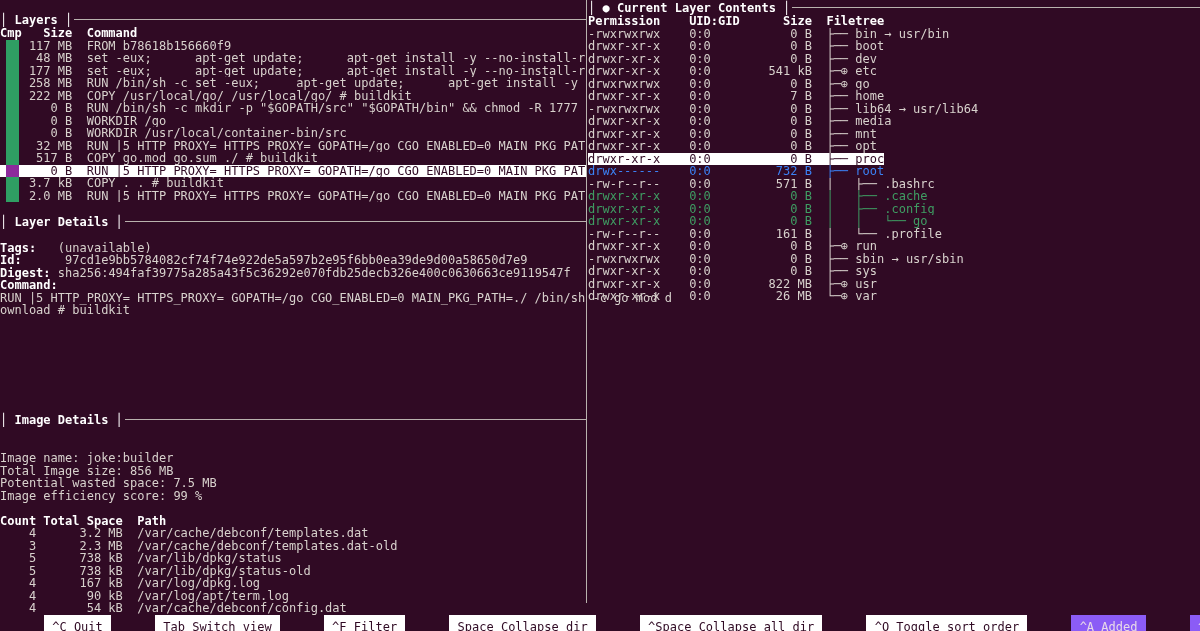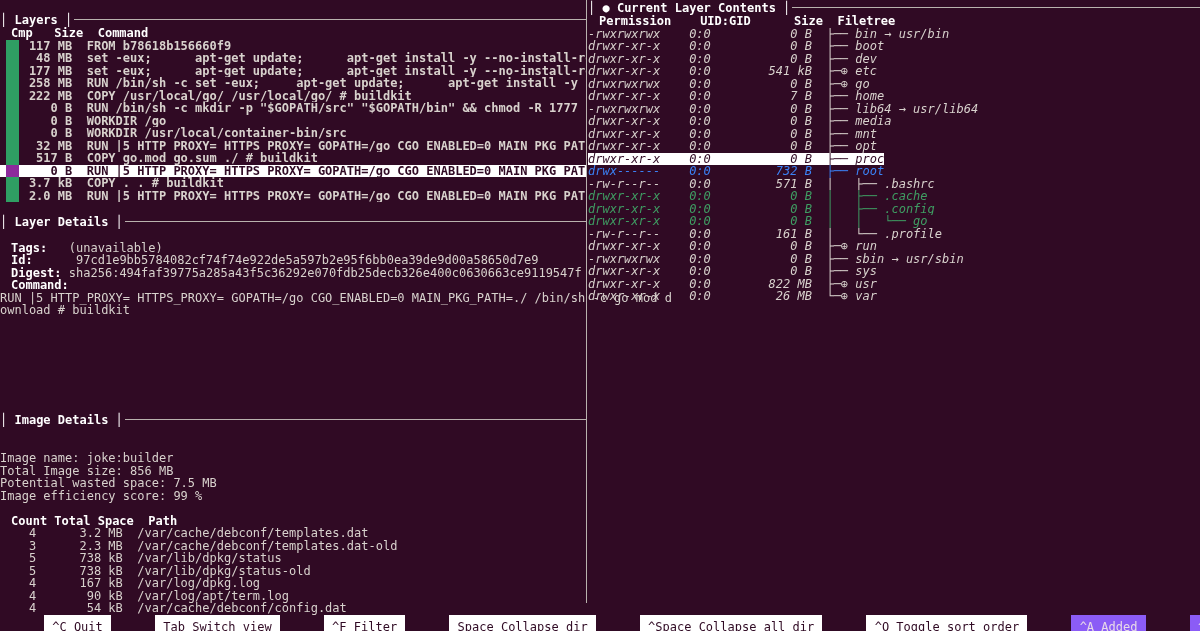--- a/index.html
+++ b/index.html
@@ -25,34 +25,34 @@
 
   
   #layers-panel{left:0;top:14px;width:586px;}
   #layer-details-panel{left:0;top:216px;width:586px;}
   #image-details-panel{left:0;top:414px;width:586px;}
 
   
   #filetree-panel{left:588px;top:2px;width:612px;}
   .vsep{position:absolute;left:586px;top:0;width:1px;height:603px;background:#b9b2ae;}
 
-  .hdr{color:#ffffff;font-weight:bold;white-space:pre;margin-left:11px;}
+  .hdr{color:#ffffff;font-weight:bold;white-space:pre;}
 
   
   .layer-list{position:relative;}
   .cmpbar{position:absolute;left:6px;top:0;width:13px;}
   .cmp-seg{width:13px;}
   .layer-row{white-space:pre;height:12.5px;line-height:12.5px;padding-left:0;overflow:hidden;}
   .layer-row.sel{background:#ffffff;color:#300a24;}
-  .clip{display:block;width:586px;overflow:hidden;white-space:pre;font-weight:bold;}
+  .clip{display:block;width:586px;overflow:hidden;white-space:pre;}
 
   
   .ft-row{white-space:pre;height:12.5px;line-height:12.5px;overflow:hidden;}
   .ft-row.sel .ft-inner{background:#ffffff;color:#300a24;}
-  .ft-inner{display:inline-block;white-space:pre;font-style:italic;}
+  .ft-inner{display:inline-block;white-space:pre;}
   .c-added{color:#3f9e63;}
   .c-modified{color:#3b82f6;}
   .c-normal{color:#d8d2cd;}
 
   
   #statusbar{position:absolute;left:0;bottom:0;width:1200px;height:16px;
      display:flex;align-items:stretch;background:#300a24;font-size:12px;}
   .sb{display:flex;align-items:center;white-space:pre;padding:0 1px;height:24px;line-height:16px;margin-left:44px;}
   .sb-off{background:#ffffff;color:#300a24;}
   .sb-on{background:#8b5cf6;color:#e8d9e8;}

